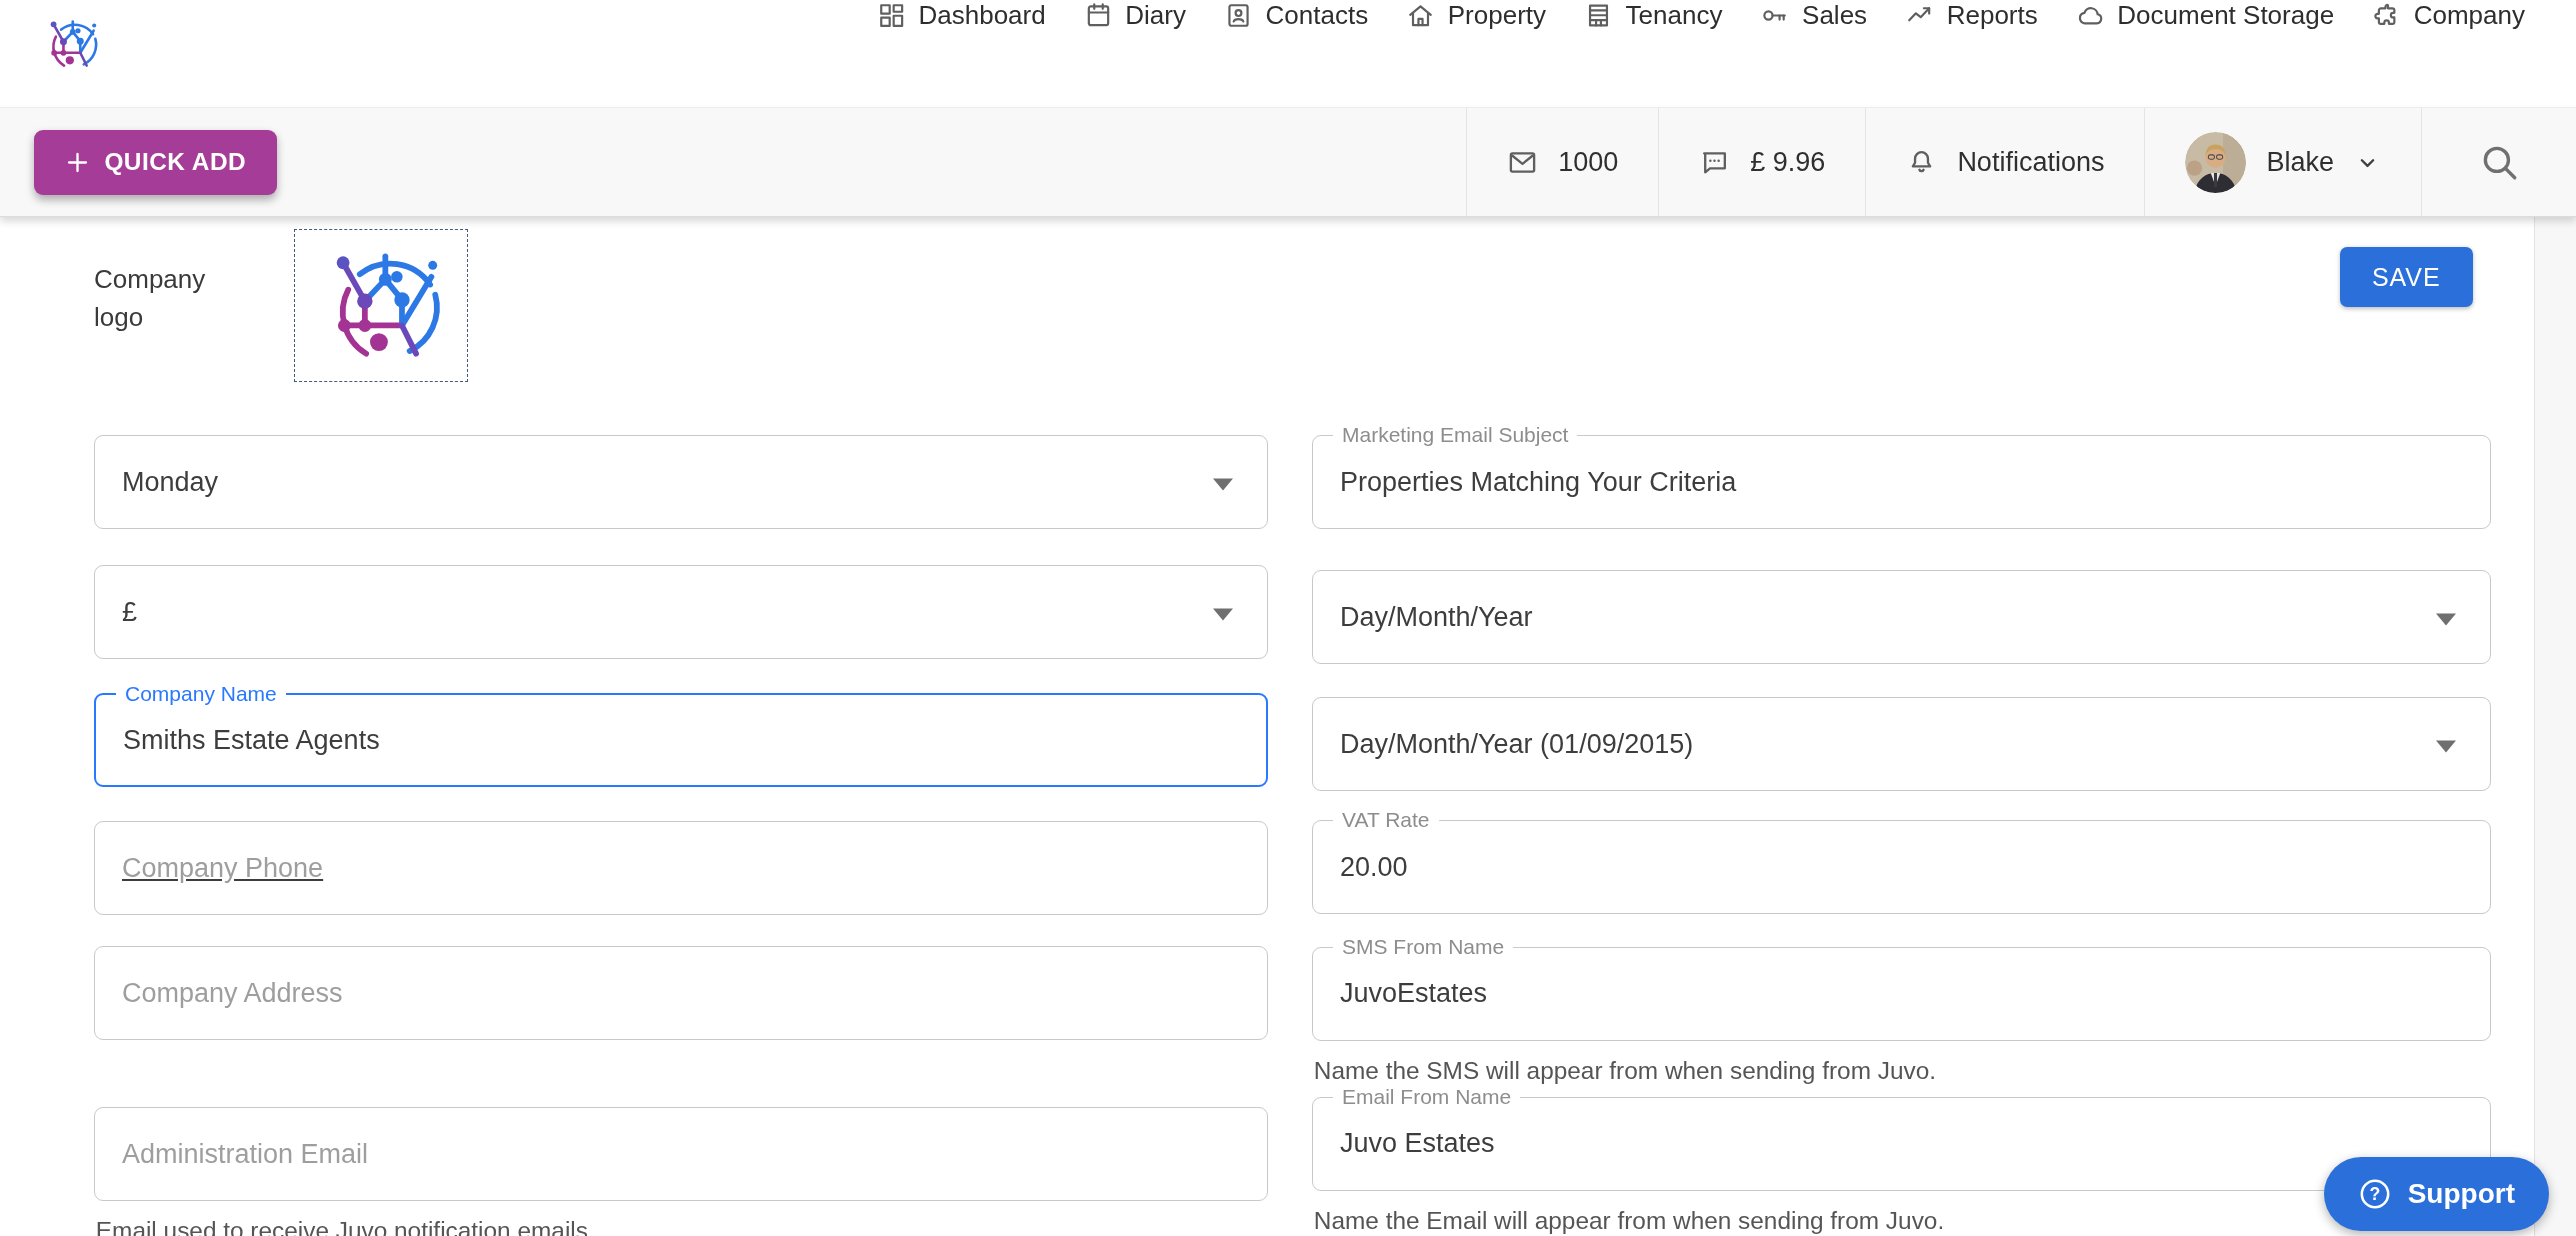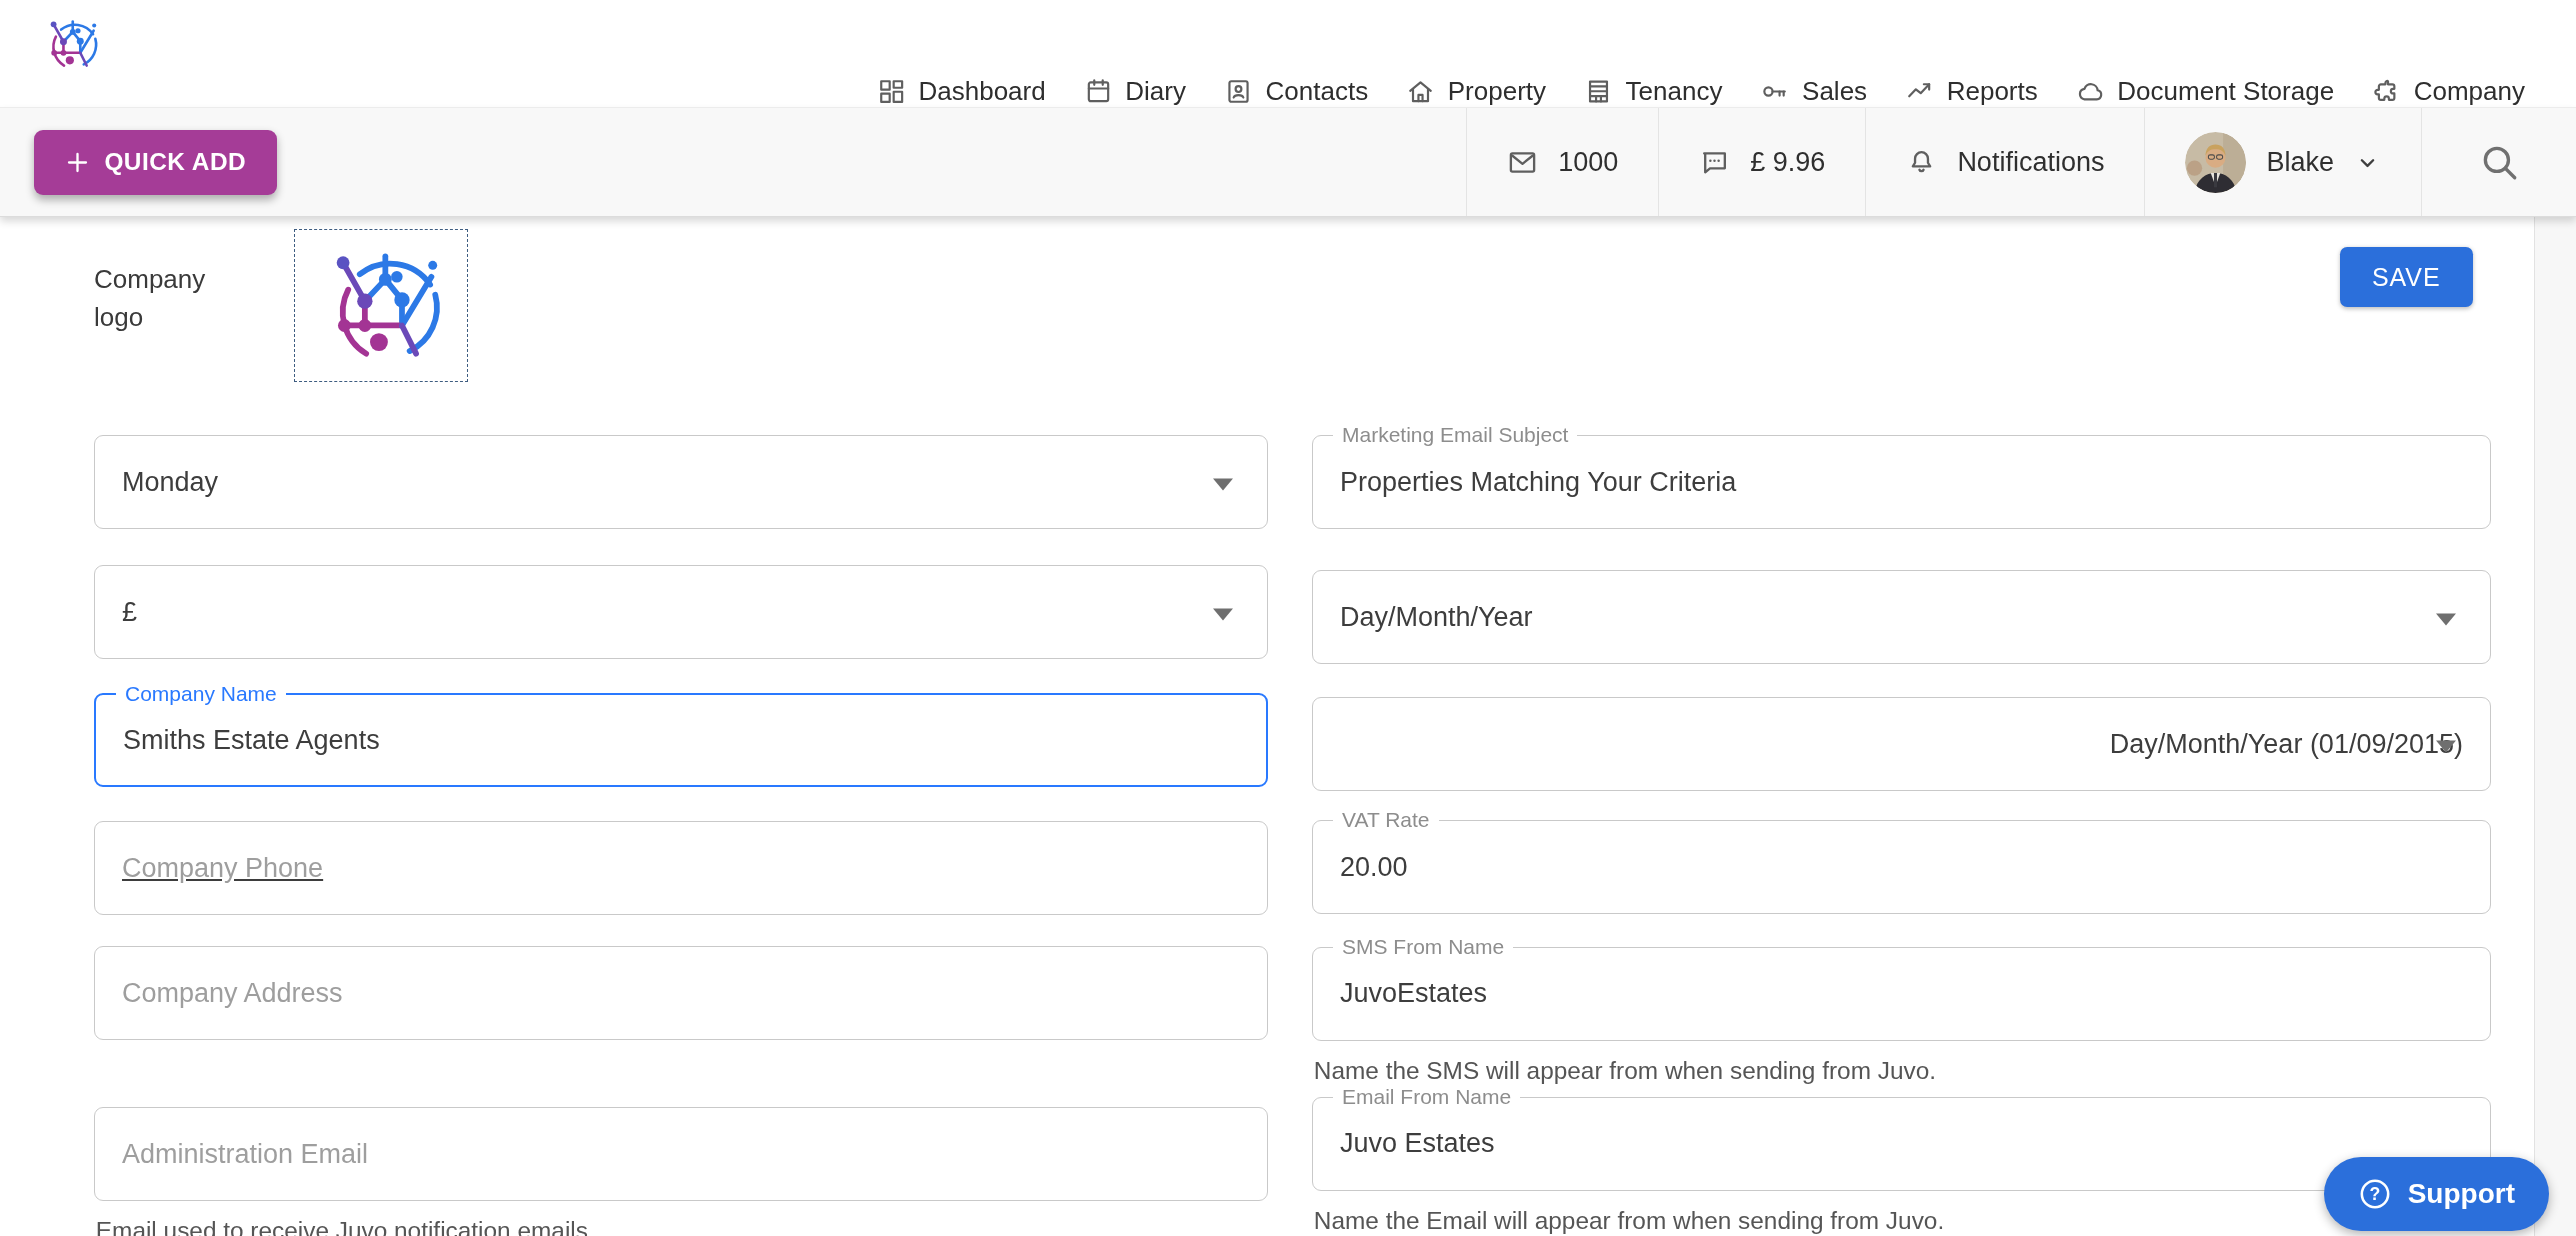--- a/index.html
+++ b/index.html
@@ -3,21 +3,21 @@
 <meta charset="utf-8">
 <style>
   * { box-sizing: border-box; margin: 0; padding: 0; }
   html, body { width: 2576px; height: 1237px; overflow: hidden; background: #fff;
     font-family: "Liberation Sans", sans-serif; color: #3d3d3d; }
 
   
   .topnav { position: absolute; left: 0; top: 0; width: 2576px; height: 107px; background: #fff; }
   .brand-logo { position: absolute; left: 42px; top: 12.6px; }
   .nav-items { position: absolute; right: 51px; top: 0; height: 107px;
-    display: flex; align-items: flex-end; gap: 38px; list-style: none; }
+    display: flex; align-items: flex-start; gap: 38px; list-style: none; }
   .nav-item { display: flex; align-items: center; gap: 12.6px; font-size: 26px; color: #2e2e2e; cursor: pointer; }
   .nav-item svg { display: block; }
   .icon-stroke { stroke: #5f5f5f; fill: none; stroke-width: 1.8; stroke-linecap: round; stroke-linejoin: round; }
 
   
   .toolbar { position: absolute; left: 0; top: 107px; width: 2576px; height: 110px;
     background: #f8f8f8; border-top: 0.9px solid #ececec; border-bottom: 0.9px solid #dcdcdc;
     box-shadow: 0 4.5px 8.1px rgba(0,0,0,.16); z-index: 5; }
   .quick-add { position: absolute; left: 34px; top: 21.7px; height: 65px; padding: 0 31px;
     background: var(--quick_add_magenta, #a53c97); color: #fff; border: none; border-radius: 9px;
@@ -57,21 +57,21 @@
     font-family: inherit; font-size: 27px; color: #3d3d3d; }
   .field input::placeholder { color: #9e9e9e; opacity: 1; }
   .select { cursor: pointer; }
   .caret { position: absolute; right: 34px; top: 50%; transform: translateY(-30%);
     width: 0; height: 0; border-left: 10px solid transparent; border-right: 10px solid transparent;
     border-top: 12.6px solid #6f6f6f; }
   .helper { font-size: 24.4px; color: #555; margin-top: 14.4px; margin-left: 1.8px; line-height: 31px; }
 
   .mb-a { margin-bottom: 36px; } .mb-b { margin-bottom: 34px; } .mb-c { margin-bottom: 31px; text-decoration: underline; }
   .mb-d { margin-bottom: 67px; } .mb-e { margin-bottom: 41px; } .mb-f { margin-bottom: 33px; }
-  .mb-g { margin-bottom: 29px; justify-content: flex-end; } .mb-h { margin-bottom: 32.5px; }
+  .mb-g { margin-bottom: 29px; } .mb-h { margin-bottom: 32.5px; }
   .helper-sms { margin-bottom: 11px; }
 
   
   .support-btn { position: absolute; right: 27px; bottom: 5.4px; height: 74px; padding: 0 34px;
     background: var(--accent_blue, #2b6fdb); color: #fff; border: none; border-radius: 40px;
     font-size: 28px; font-weight: bold; display: flex; align-items: center; gap: 16.2px;
     font-family: inherit; cursor: pointer; box-shadow: 0 3.6px 10.8px rgba(0,0,0,.3); z-index: 9; }
 </style>
 </head>
 <body>

